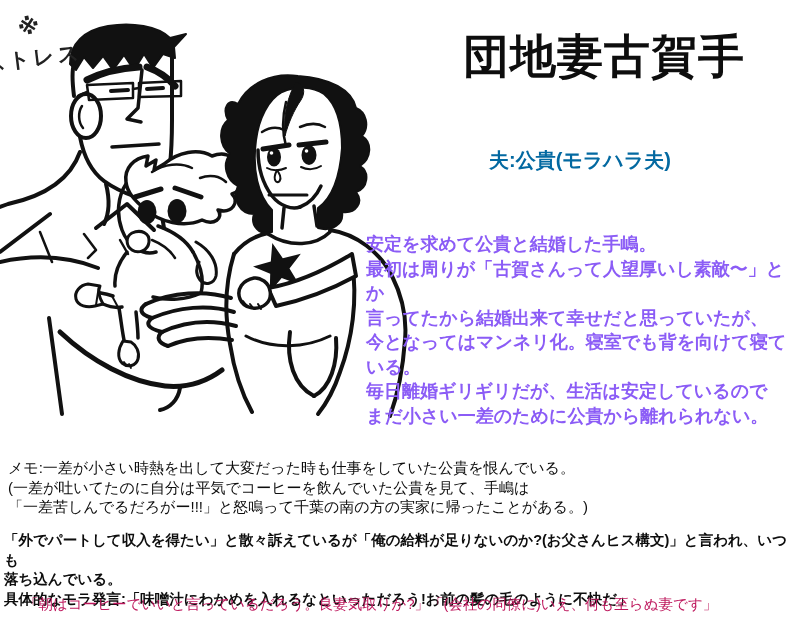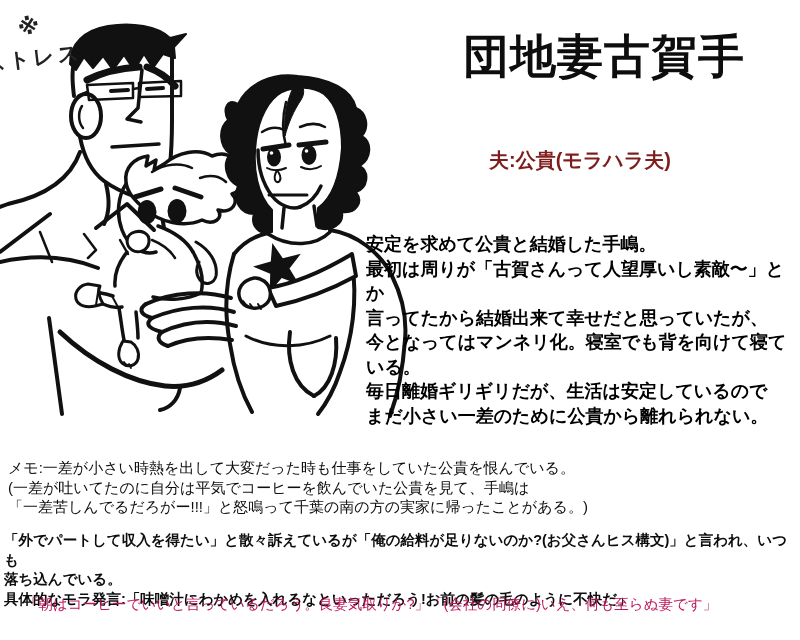--- a/index.html
+++ b/index.html
@@ -8,25 +8,25 @@
     background:#ffffff;color:#111;
     font-family:"Liberation Sans","DejaVu Sans",sans-serif;
   }
   .abs{position:absolute;white-space:pre-line;}
   .title{
     left:463px;top:26px;font-size:46px;font-weight:700;letter-spacing:1px;
     white-space:nowrap;color:#0d0d0d;
   }
   .family{
     left:489px;top:117px;font-size:20px;font-weight:700;line-height:28.5px;
-    color:#7f1d1d;
+    color:#0369a1;
   }
   .bio{
     left:366px;top:232px;width:434px;font-size:18px;font-weight:600;
-    line-height:24.5px;color:#000000;
+    line-height:24.5px;color:#8b5cf6;
   }
   .memo{
     left:8px;top:458px;width:780px;font-size:15px;font-weight:400;
     line-height:19.5px;color:#0d0d0d;
   }
   .notes1{
     left:4px;top:531px;width:794px;font-size:14.5px;font-weight:700;
     line-height:19.5px;color:#0d0d0d;
   }
   .notes2{

